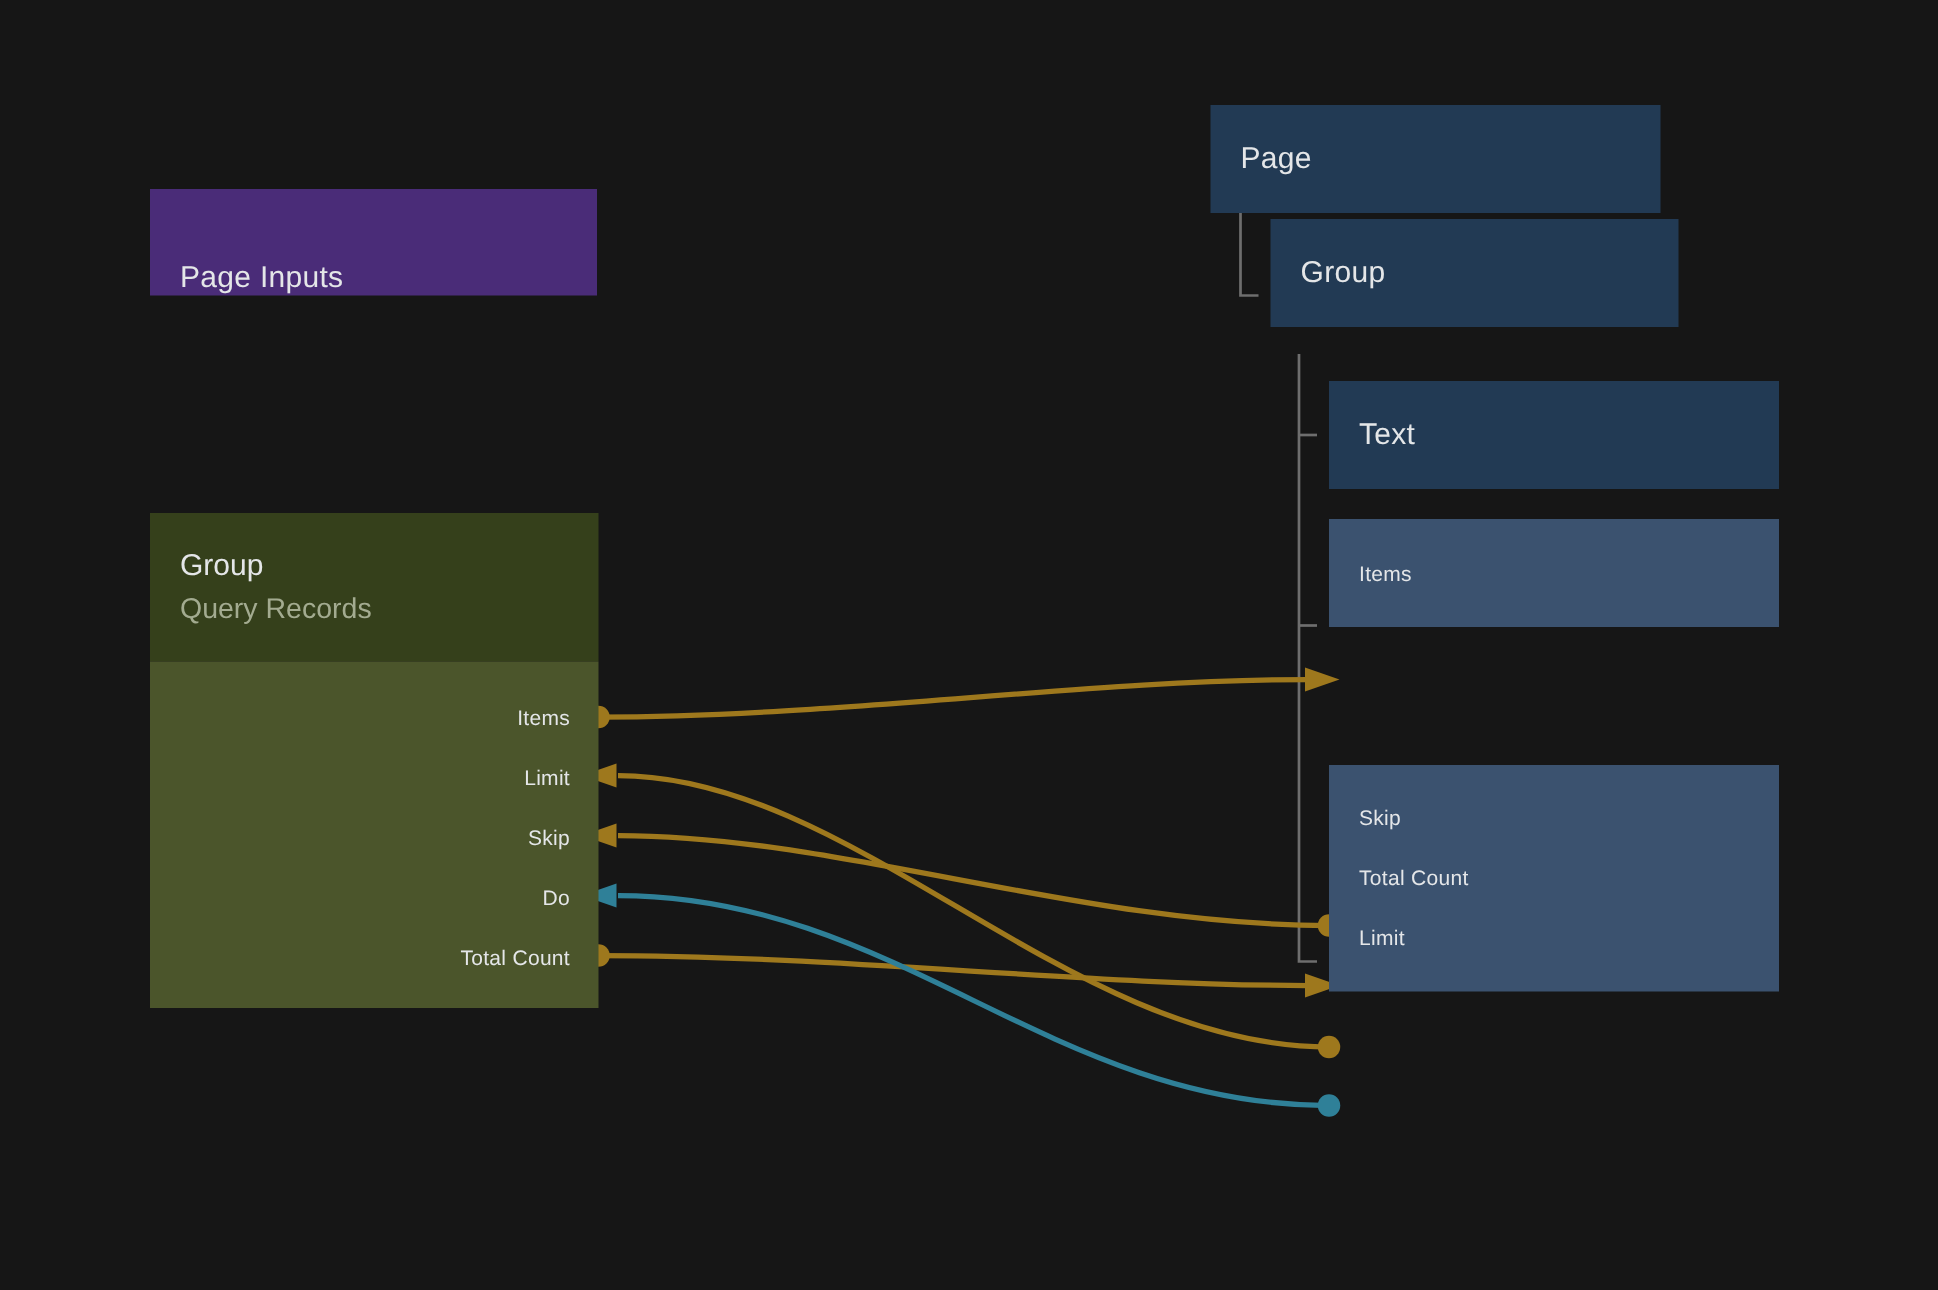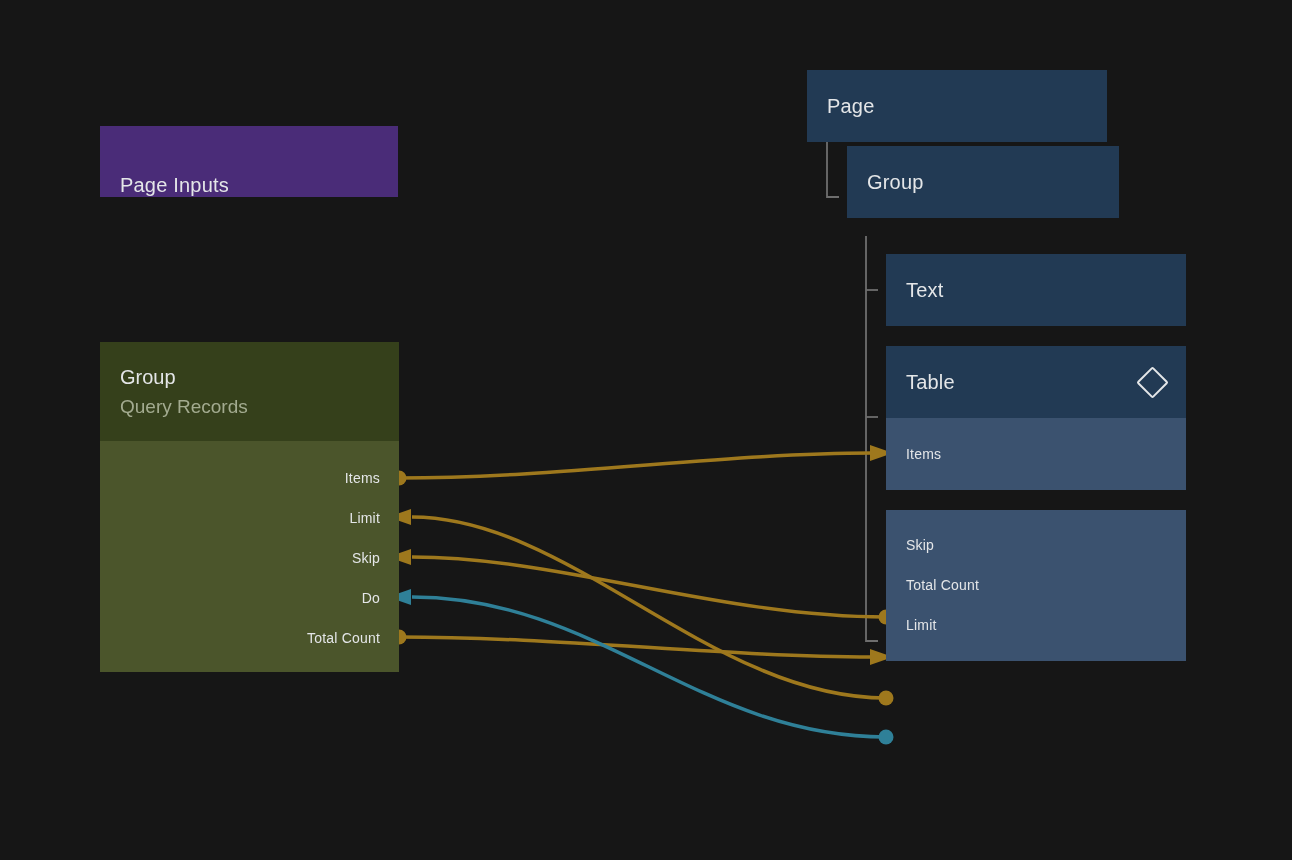--- a/index.html
+++ b/index.html
@@ -106,24 +106,20 @@
 
   <div class="node blue-header" style="left:847px; top:146px; width:272px;">
     <span class="hdr-label">Group</span>
   </div>
 
   <div class="node blue-header" style="left:886px; top:254px; width:300px;">
     <span class="hdr-label">Text</span>
   </div>
 
   <div class="node" style="left:886px; top:346px; width:300px;">
-    <div class="blue-header" style="width:300px;">
-      <span class="hdr-label">Table</span>
-      <span class="diamond"></span>
-    </div>
     <div class="blue-row" style="width:300px; height:72px;">
       <span class="row-label">Items</span>
     </div>
   </div>
 
   <div class="node" style="left:886px; top:510px; width:300px;">
     <div class="blue-body" style="width:300px;">
       <div class="port-row">
         <span class="row-label">Skip</span>
       </div>

